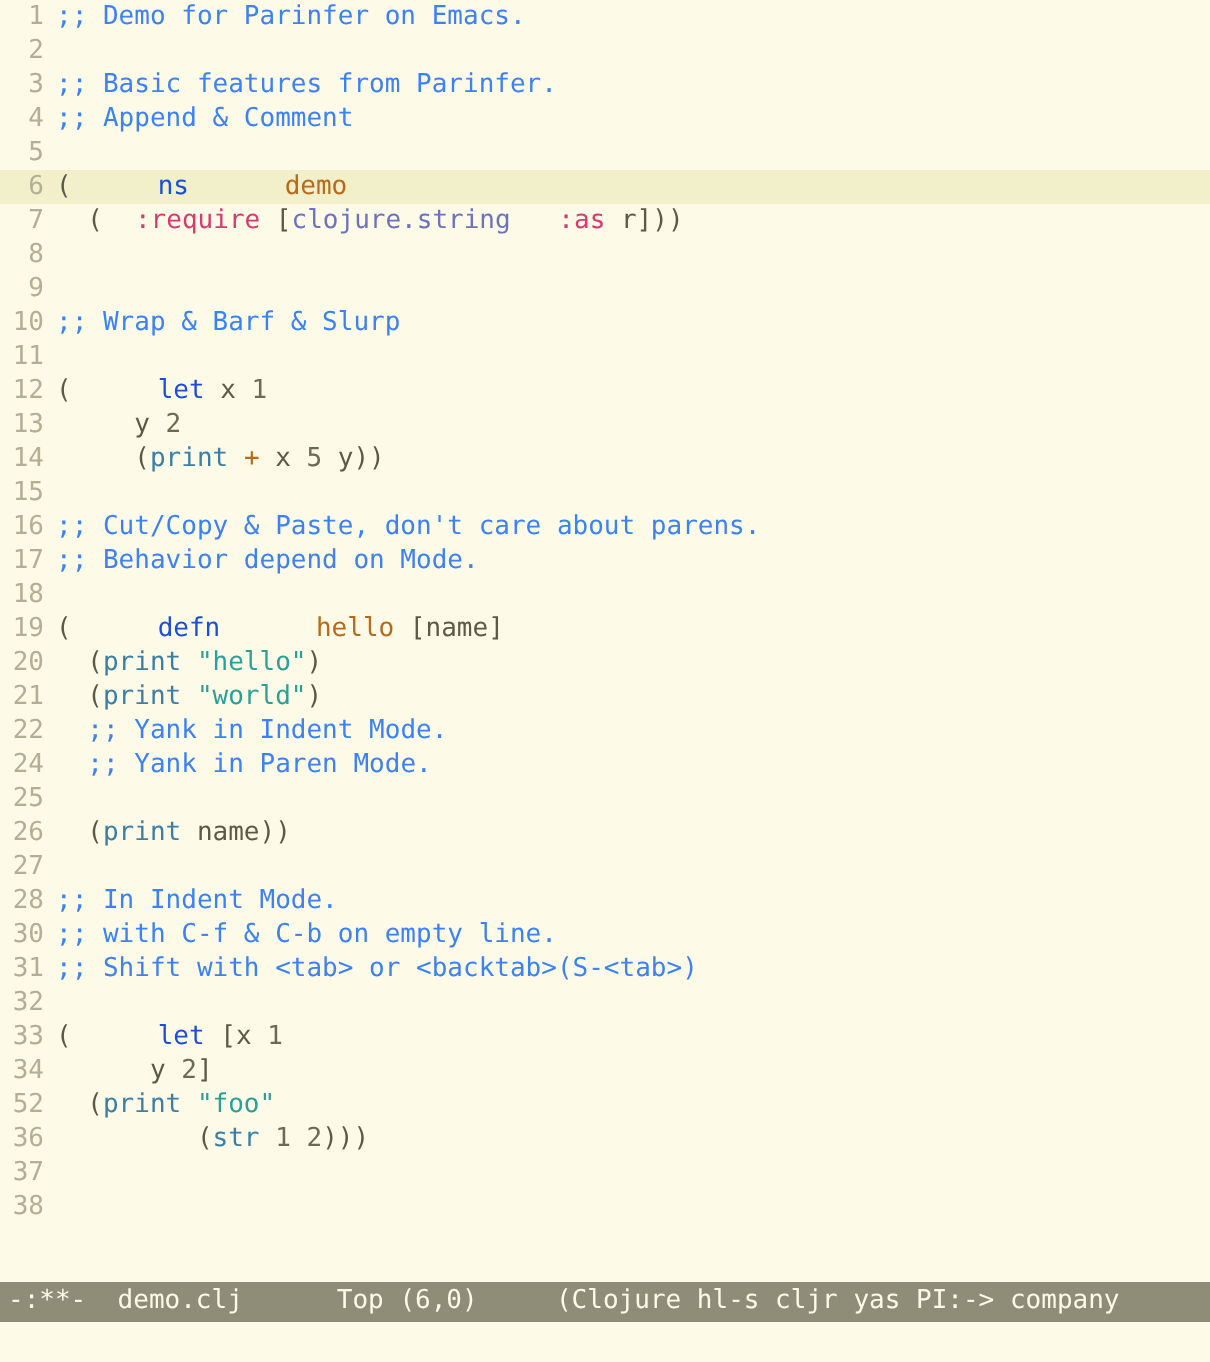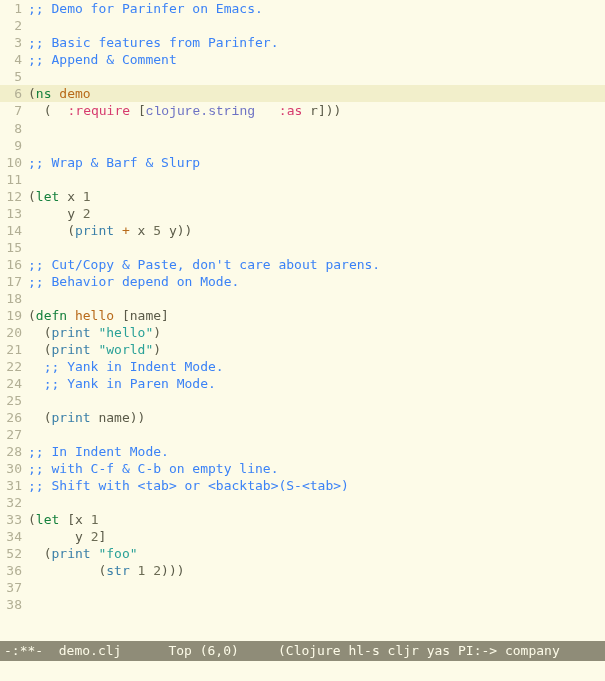--- a/index.html
+++ b/index.html
@@ -39,25 +39,25 @@
   }
   .hl-line .content {
     background: #f2efcb;
   }
   .hl-line {
     background: #f2efcb;
   }
   
   .c  { color: #3b82f6; font-style: normal; }   
   .p  { color: #5a5a48; }                        
-  .kw { color: #15803d; }                        
+  .kw { color: #1d4ed8; margin-left: 43px; }                        
   .fn { color: #3a7fa8; }                        
   .op { color: #b86a1a; }                        
-  .nm { color: #b86a1a; }                        
-  .sym{ color: #6c71c4; font-family: Liberation Mono, monospace; }                        
+  .nm { color: #b86a1a; margin-left: 40px; }                        
+  .sym{ color: #6c71c4; }                        
   .ky { color: #d63b6e; margin-left: 16px; }                        
   .s  { color: #2aa198; }                        
   .n  { color: #6b6b54; }                        
 
   .modeline {
     flex: 0 0 auto;
     height: 20px;
     background: #8f8c78;
     color: #fdfbe8;
     font-size: 13px;

